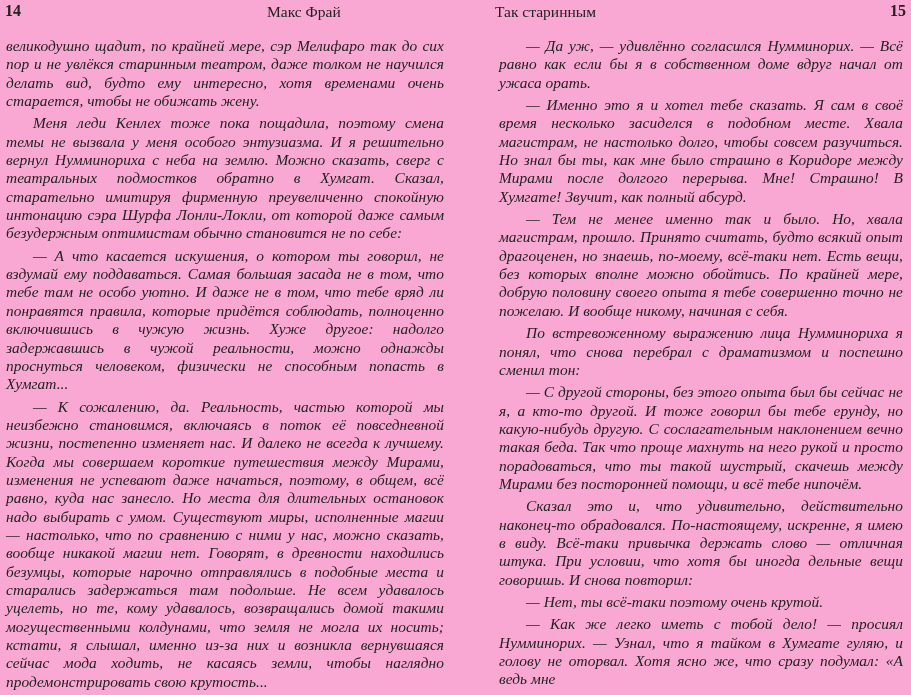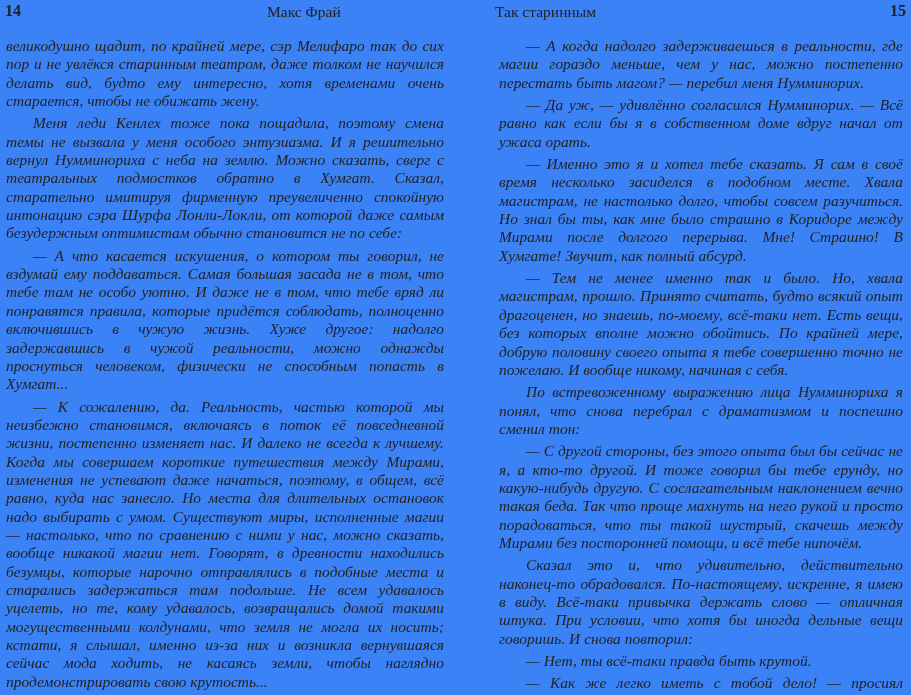--- a/index.html
+++ b/index.html
@@ -11,21 +11,21 @@
     width: 911px;
     height: 695px;
     overflow: hidden;
     font-family: "Liberation Serif", "DejaVu Serif", serif;
     color: #222222;
   }
   .spread {
     position: relative;
     width: 911px;
     height: 695px;
-    background: #3b82f6;
+    background: #f9a8d4;
   }
   .page {
     position: absolute;
     top: 0;
     height: 695px;
   }
   .page-left  { left: 2px;   width: 446px; }
   .page-right { left: 495px; width: 412px; }
 
   .page-header {
@@ -93,25 +93,24 @@
         <p>— К сожалению, да. Реальность, частью которой мы неизбежно становимся, включаясь в поток её повседневной жизни, постепенно изменяет нас. И далеко не всегда к лучшему. Когда мы совершаем короткие путешествия между Мирами, изменения не успевают даже начаться, поэтому, в общем, всё равно, куда нас занесло. Но места для длительных остановок надо выбирать с умом. Существуют миры, исполненные магии — настолько, что по сравнению с ними у нас, можно сказать, вообще никакой магии нет. Говорят, в древности находились безумцы, которые нарочно отправлялись в подобные места и старались задержаться там подольше. Не всем удавалось уцелеть, но те, кому удавалось, возвращались домой такими могущественными колдунами, что земля не могла их носить; кстати, я слышал, именно из-за них и возникла вернувшаяся сейчас мода ходить, не касаясь земли, чтобы наглядно продемонстрировать свою крутость...</p>
       </div>
   </div>
 
   <div class="page page-right">
     <div class="page-header">
       <span class="running-title">Так старинным</span>
       <span class="page-number">15</span>
     </div>
     <div class="page-body">
-        <p>— А когда надолго задерживаешься в реальности, где магии гораздо меньше, чем у нас, можно постепенно перестать быть магом? — перебил меня Нумминорих.</p>
         <p>— Да уж, — удивлённо согласился Нумминорих. — Всё равно как если бы я в собственном доме вдруг начал от ужаса орать.</p>
         <p>— Именно это я и хотел тебе сказать. Я сам в своё время несколько засиделся в подобном месте. Хвала магистрам, не настолько долго, чтобы совсем разучиться. Но знал бы ты, как мне было страшно в Коридоре между Мирами после долгого перерыва. Мне! Страшно! В Хумгате! Звучит, как полный абсурд.</p>
         <p>— Тем не менее именно так и было. Но, хвала магистрам, прошло. Принято считать, будто всякий опыт драгоценен, но знаешь, по-моему, всё-таки нет. Есть вещи, без которых вполне можно обойтись. По крайней мере, добрую половину своего опыта я тебе совершенно точно не пожелаю. И вообще никому, начиная с себя.</p>
         <p>По встревоженному выражению лица Нумминориха я понял, что снова перебрал с драматизмом и поспешно сменил тон:</p>
         <p>— С другой стороны, без этого опыта был бы сейчас не я, а кто-то другой. И тоже говорил бы тебе ерунду, но какую-нибудь другую. С сослагательным наклонением вечно такая беда. Так что проще махнуть на него рукой и просто порадоваться, что ты такой шустрый, скачешь между Мирами без посторонней помощи, и всё тебе нипочём.</p>
         <p>Сказал это и, что удивительно, действительно наконец-то обрадовался. По-настоящему, искренне, я имею в виду. Всё-таки привычка держать слово — отличная штука. При условии, что хотя бы иногда дельные вещи говоришь. И снова повторил:</p>
-        <p>— Нет, ты всё-таки правда быть крутой.</p>
+        <p>— Нет, ты всё-таки поэтому очень крутой.</p>
         <p>— Как же легко иметь с тобой дело! — просиял Нумминорих. — Узнал, что я тайком в Хумгате гуляю, и голову не оторвал. Хотя ясно же, что сразу подумал: «А ведь мне</p>
       </div>
   </div>
 
 </div>
 
 </body></html>

